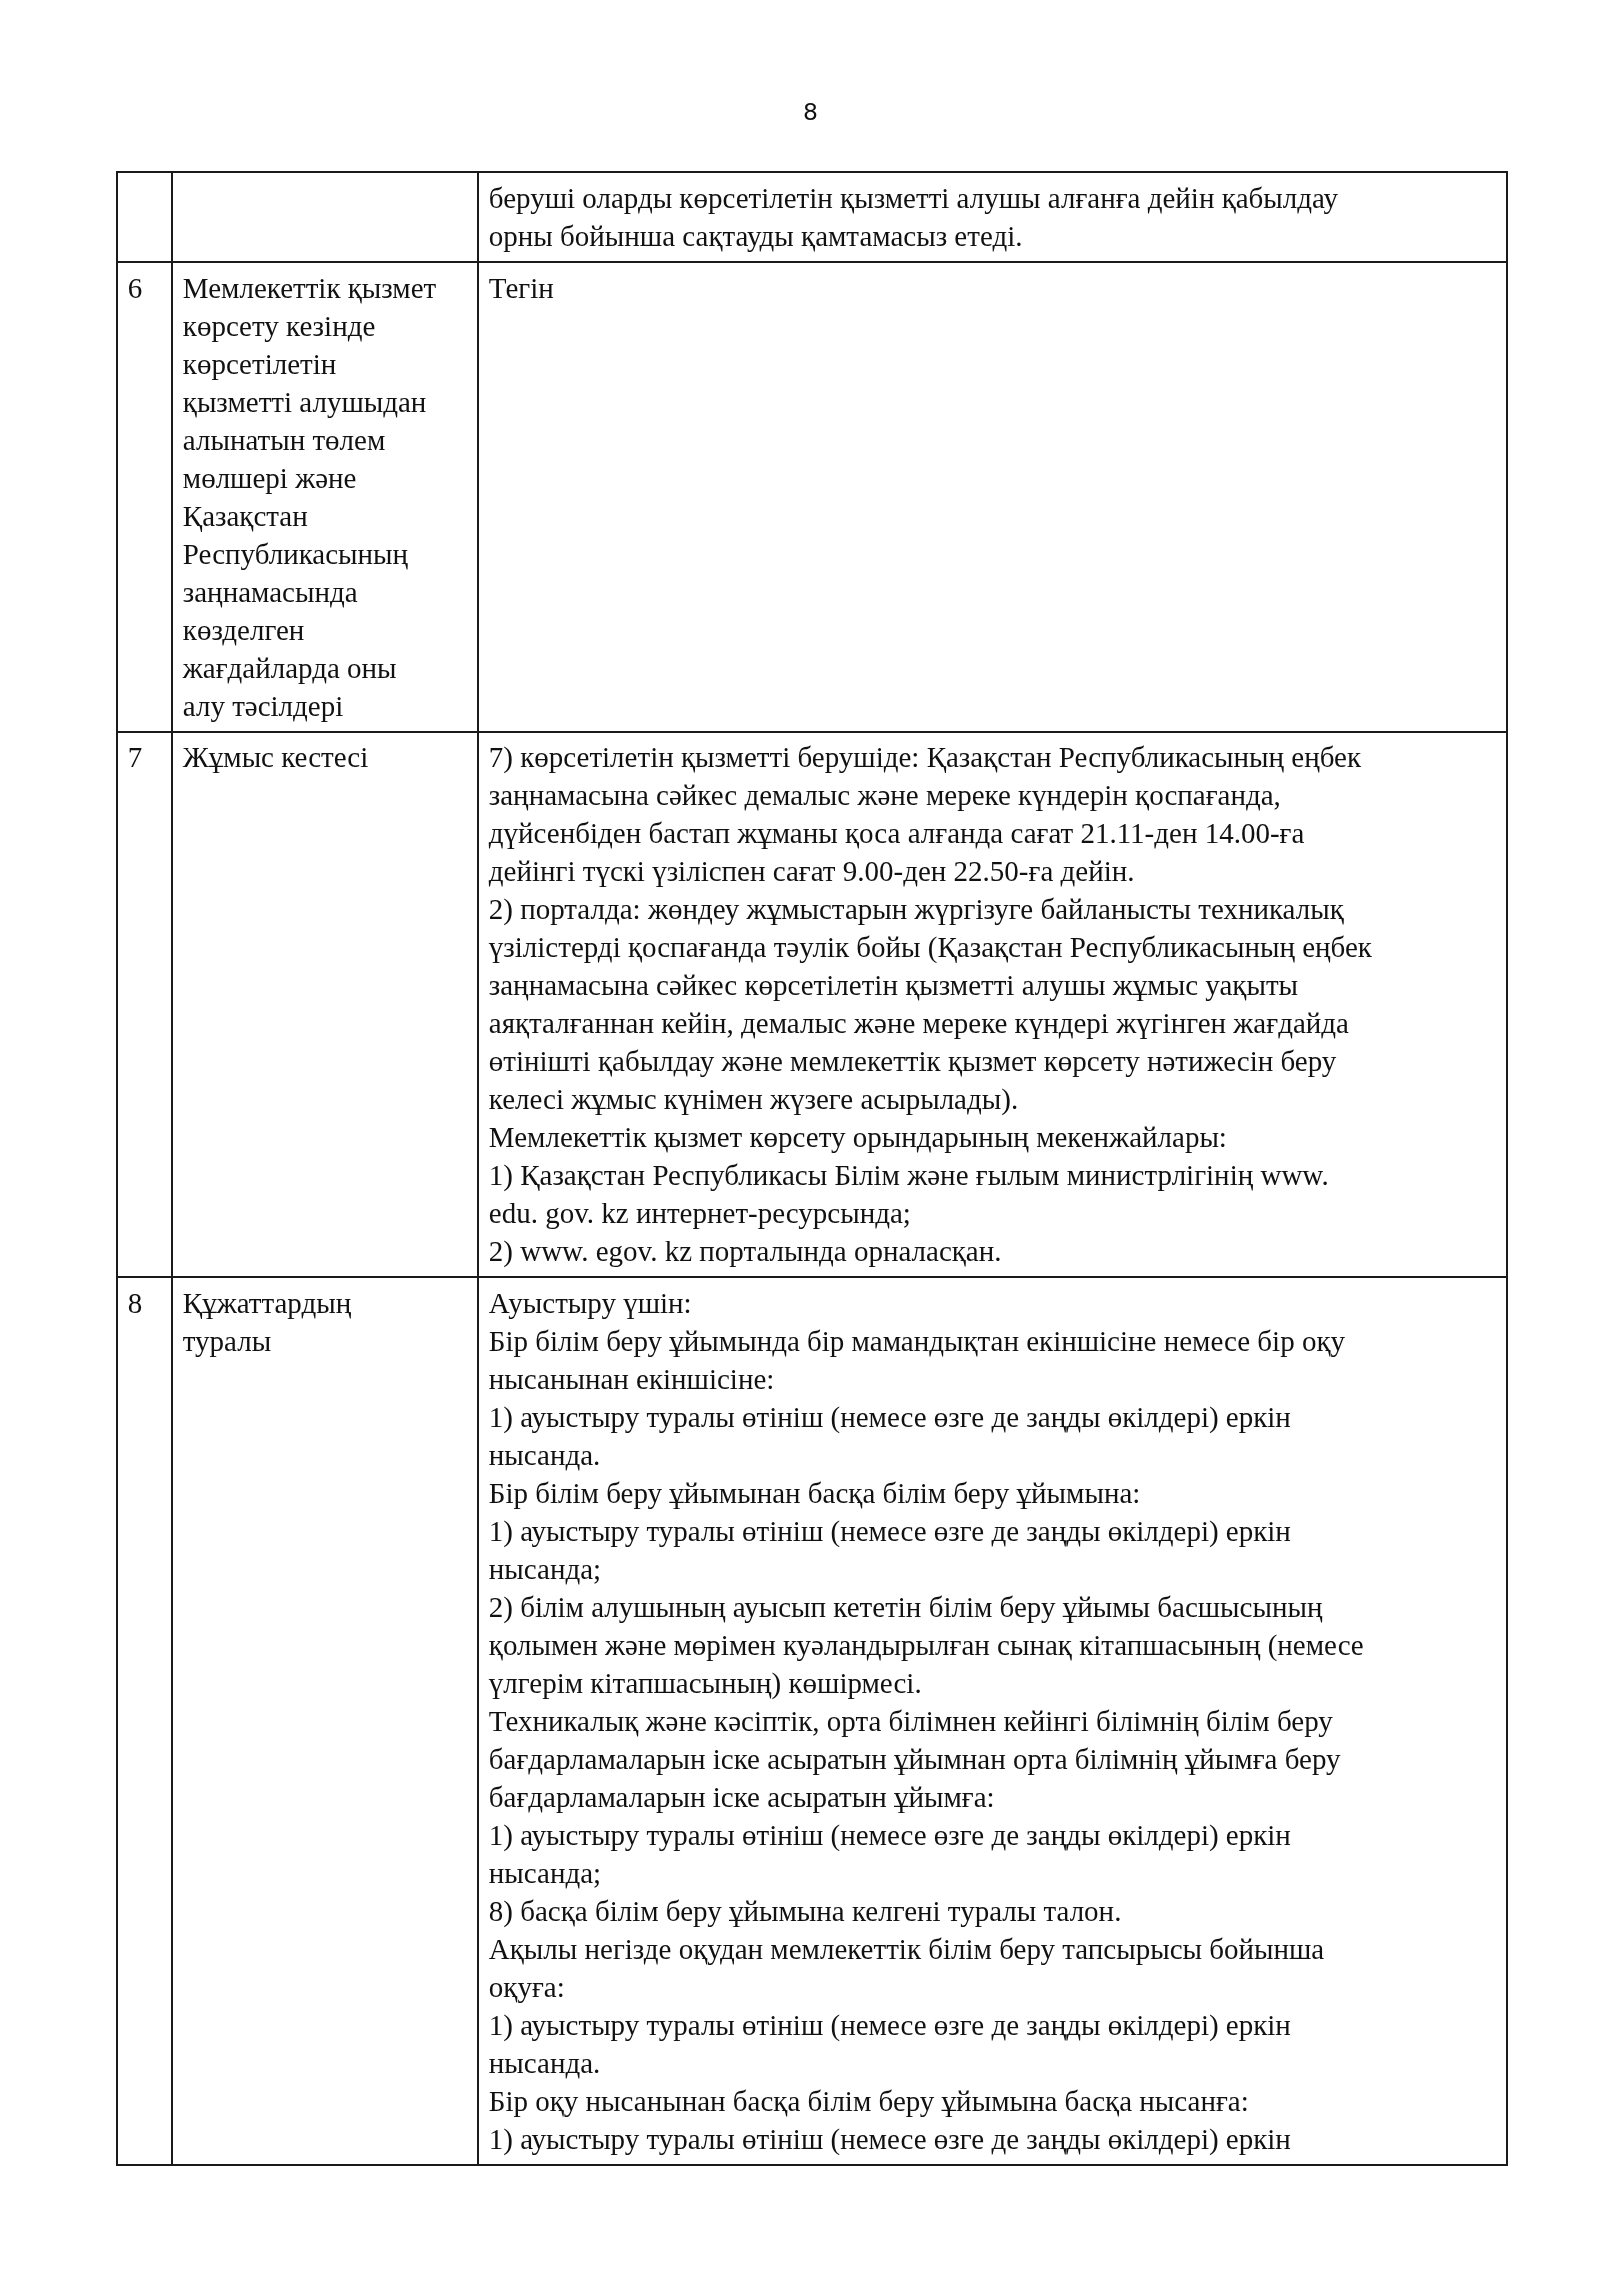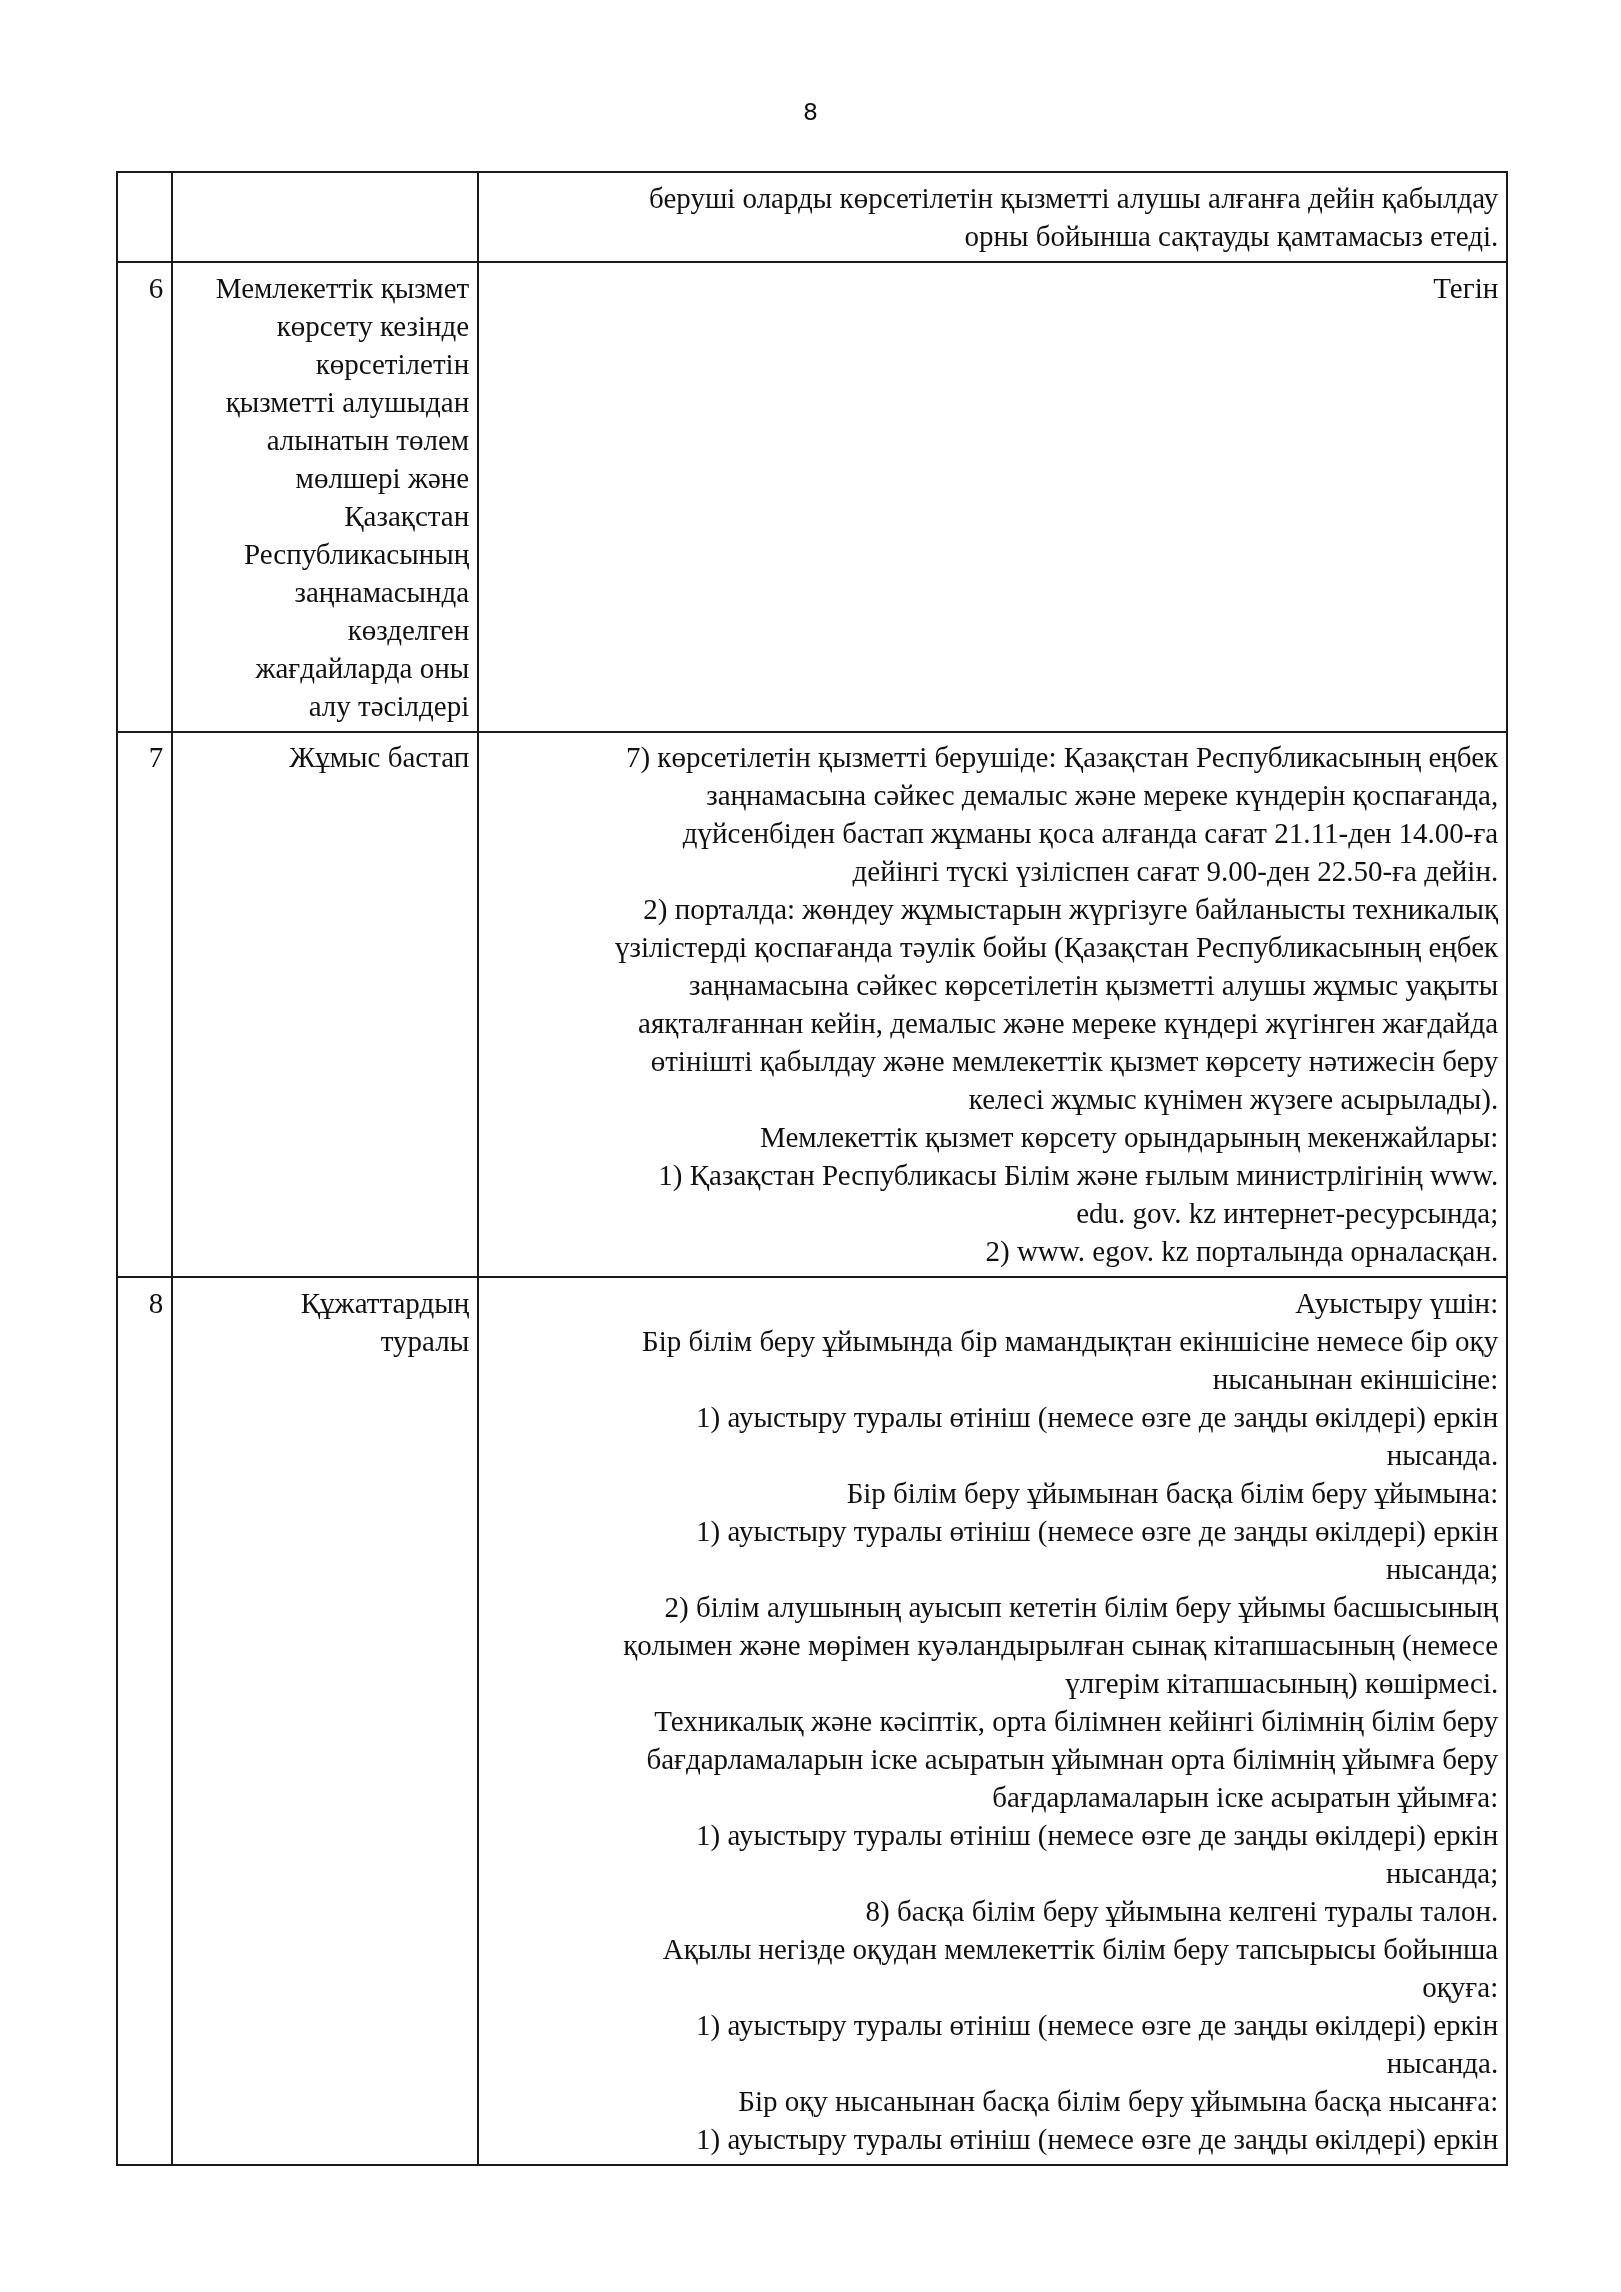--- a/index.html
+++ b/index.html
@@ -9,21 +9,20 @@
     text-align: center; font-family: "DejaVu Sans", sans-serif; font-size: 23.5px; color: #111;
   }
   table.doc {
     position: absolute; left: 116px; top: 171px; width: 1390px;
     border-collapse: collapse; table-layout: fixed;
     font-family: "Liberation Serif", serif; font-size: 29px; line-height: 38px;
   }
   table.doc td {
     border: 2px solid #1a1a1a; vertical-align: top; padding: 5.9px 7.8px 5.9px 9.8px;
     word-wrap: break-word;
-    text-align: right;
   }
   col.c0 { width: 55px; }
   col.c1 { width: 306px; }
   col.c2 { width: 1029px; }
   .line { display: block; white-space: nowrap; }
 </style>
 </head>
 <body>
 
 <div class="page-number">8</div>
@@ -59,21 +58,21 @@
           <span class="line">жағдайларда оны</span>
           <span class="line">алу тәсілдері</span>
         </td>
         <td>
           <span class="line">Тегін</span>
         </td>
       </tr>
       <tr>
         <td><span>7</span></td>
         <td>
-          <span class="line">Жұмыс бастап</span>
+          <span class="line">Жұмыс кестесі</span>
         </td>
         <td>
           <span class="line">7) көрсетілетін қызметті берушіде: Қазақстан Республикасының еңбек</span>
           <span class="line">заңнамасына сәйкес демалыс және мереке күндерін қоспағанда,</span>
           <span class="line">дүйсенбіден бастап жұманы қоса алғанда сағат 21.11-ден 14.00-ға</span>
           <span class="line">дейінгі түскі үзіліспен сағат 9.00-ден 22.50-ға дейін.</span>
           <span class="line">2) порталда: жөндеу жұмыстарын жүргізуге байланысты техникалық</span>
           <span class="line">үзілістерді қоспағанда тәулік бойы (Қазақстан Республикасының еңбек</span>
           <span class="line">заңнамасына сәйкес көрсетілетін қызметті алушы жұмыс уақыты</span>
           <span class="line">аяқталғаннан кейін, демалыс және мереке күндері жүгінген жағдайда</span>

